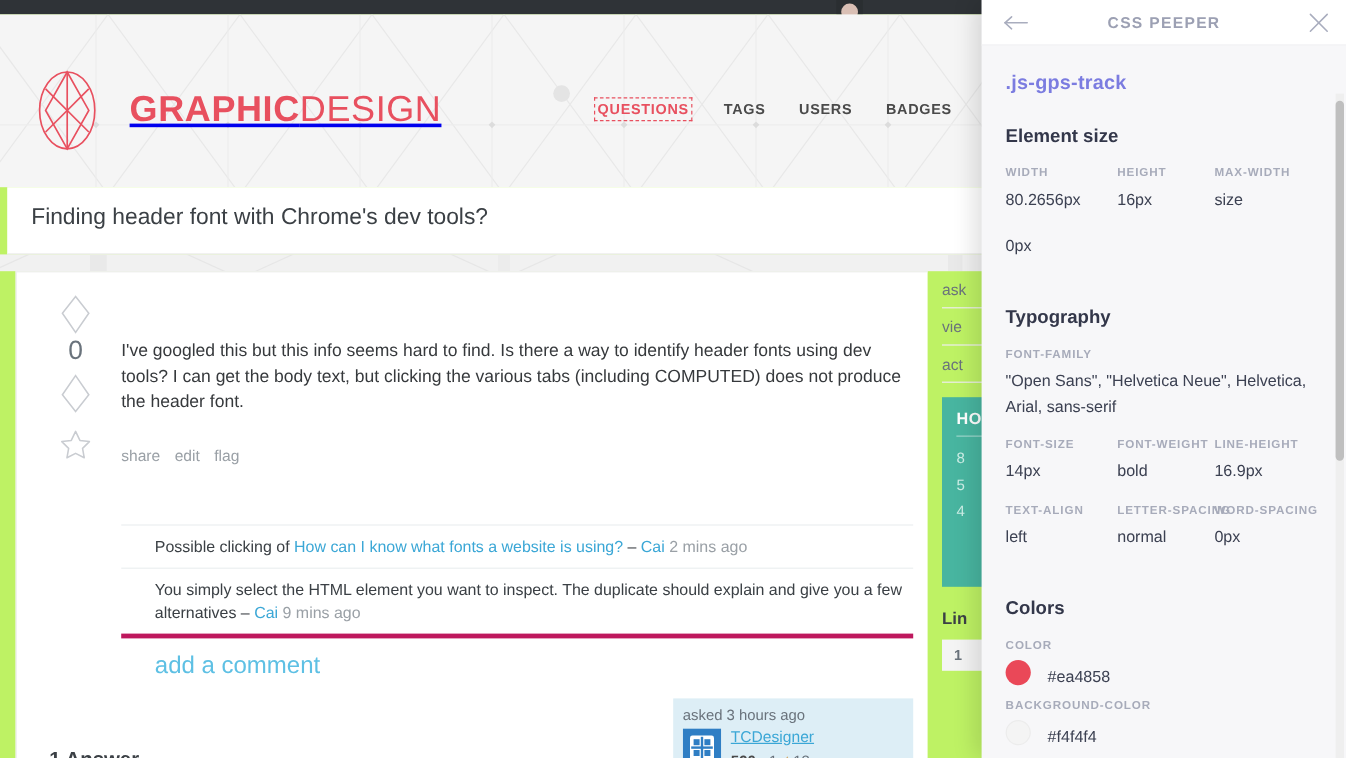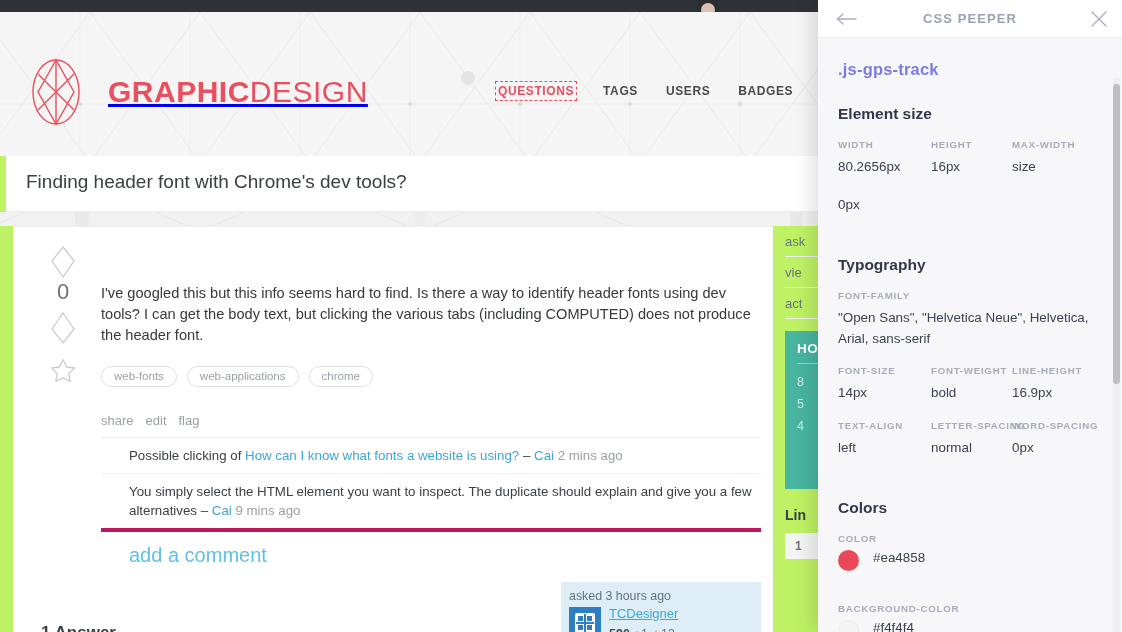--- a/index.html
+++ b/index.html
@@ -239,21 +239,21 @@
     font-size: 9.7px; font-weight: 700; letter-spacing: 0.75px;
     color: #a7abba; margin-bottom: 6px; text-transform: uppercase;
     white-space: nowrap;
   }
   .pvalue {
     font-size: 13.4px; color: #3c4152; line-height: 21px;
     margin-bottom: 17px;
   }
   .pvalue.wrap { margin-bottom: 16px; }
 
-  .swatch-row { display: flex; align-items: flex-start; gap: 14px; margin-bottom: 32px; }
+  .swatch-row { display: flex; align-items: flex-end; gap: 14px; margin-bottom: 12px; }
   .swatch { width: 21px; height: 21px; border-radius: 50%; flex: 0 0 21px; }
   .swatch.light { border: 1px solid #ececec; }
   .swatch-hex { font-size: 13.4px; color: #3c4152; font-weight: 500; }
 
   .peeper-scrollbar {
     position: absolute; right: 2px; top: 46px;
     width: 7px; height: 300px;
     background: #bfbfbf; border-radius: 4px;
   }
   .peeper-scrolltrack {
@@ -355,25 +355,20 @@
       <svg class="vote-arrow" viewBox="0 0 26 34">
         <path d="M13 2 L24 18 L13 32 L2 18 Z" fill="none" stroke="#c9ccd1" stroke-width="1.3"></path>
       </svg>
       <svg class="fav-star" viewBox="0 0 28 28">
         <path d="M14 2.5 L17.6 10 L25.5 11 L19.8 16.6 L21.2 24.5 L14 20.8 L6.8 24.5 L8.2 16.6 L2.5 11 L10.4 10 Z" fill="none" stroke="#c9ccd1" stroke-width="1.3" stroke-linejoin="round"></path>
       </svg>
     </div>
 
     <div class="post-body">
       <div class="post-text">I've googled this but this info seems hard to find. Is there a way to identify header fonts using dev tools? I can get the body text, but clicking the various tabs (including COMPUTED) does not produce the header font.</div>
-      <div class="tags">
-        <span class="tag">web-fonts</span>
-        <span class="tag">web-applications</span>
-        <span class="tag">chrome</span>
-      </div>
       <div class="post-actions">
         <span>share</span>
         <span>edit</span>
         <span>flag</span>
       </div>
     </div>
 
     <div class="usercard">
       <div class="uc-time">asked 3 hours ago</div>
       <div class="uc-row">

